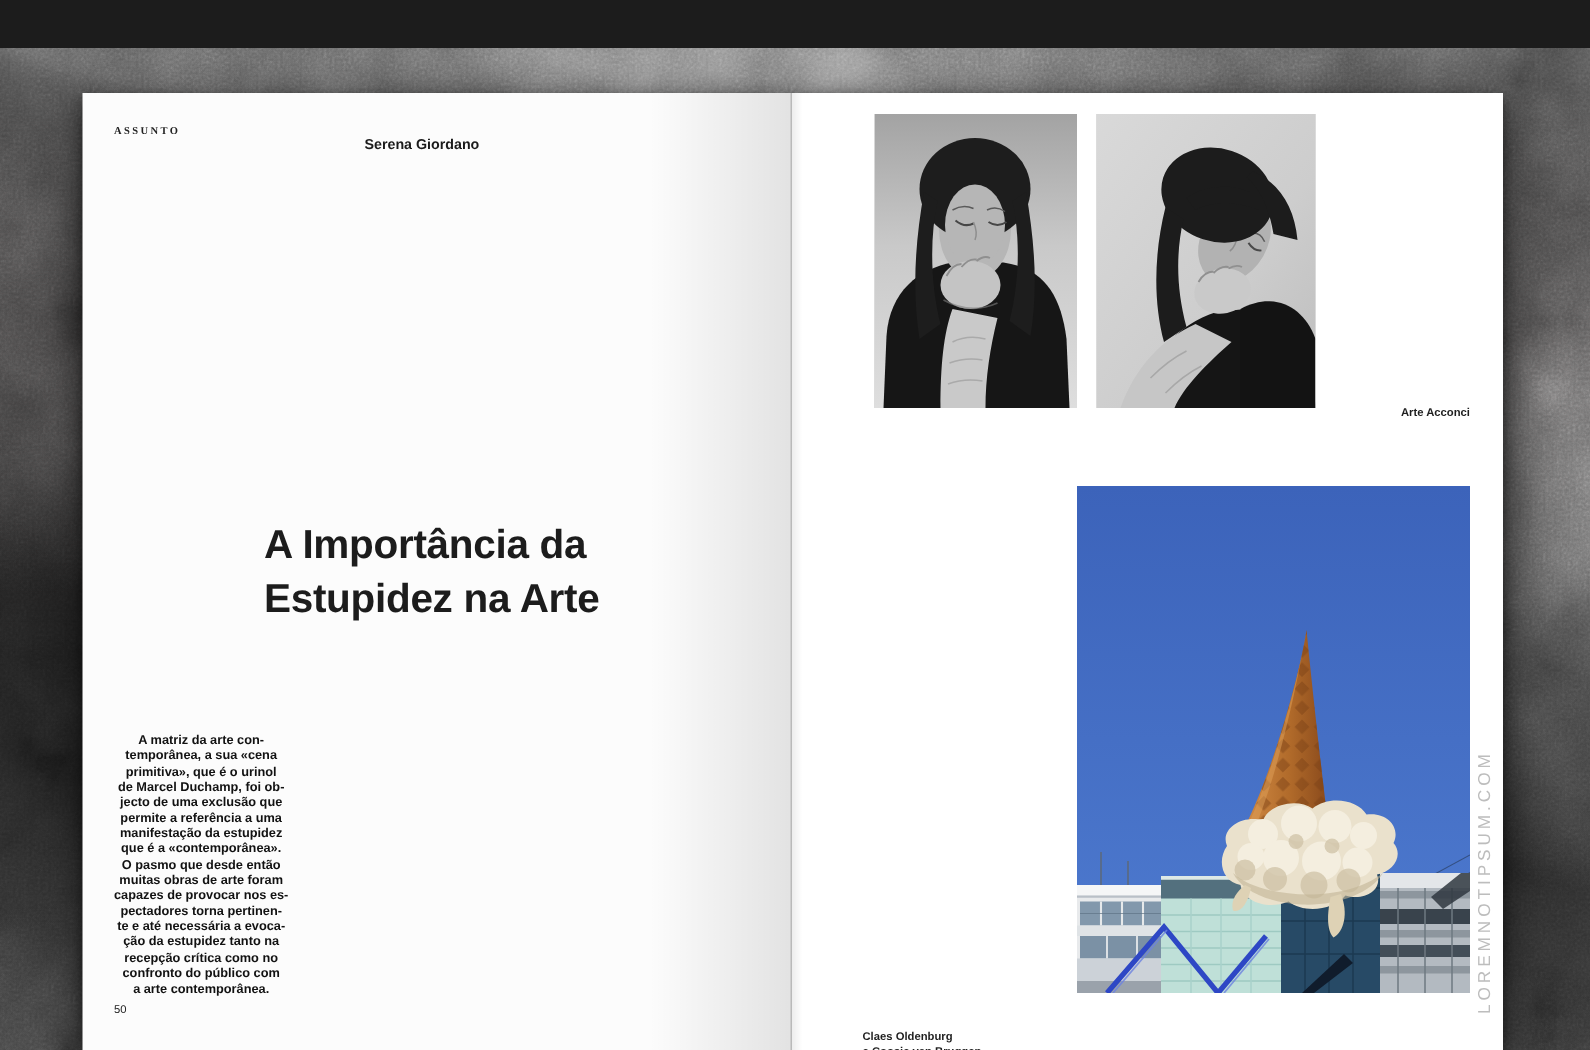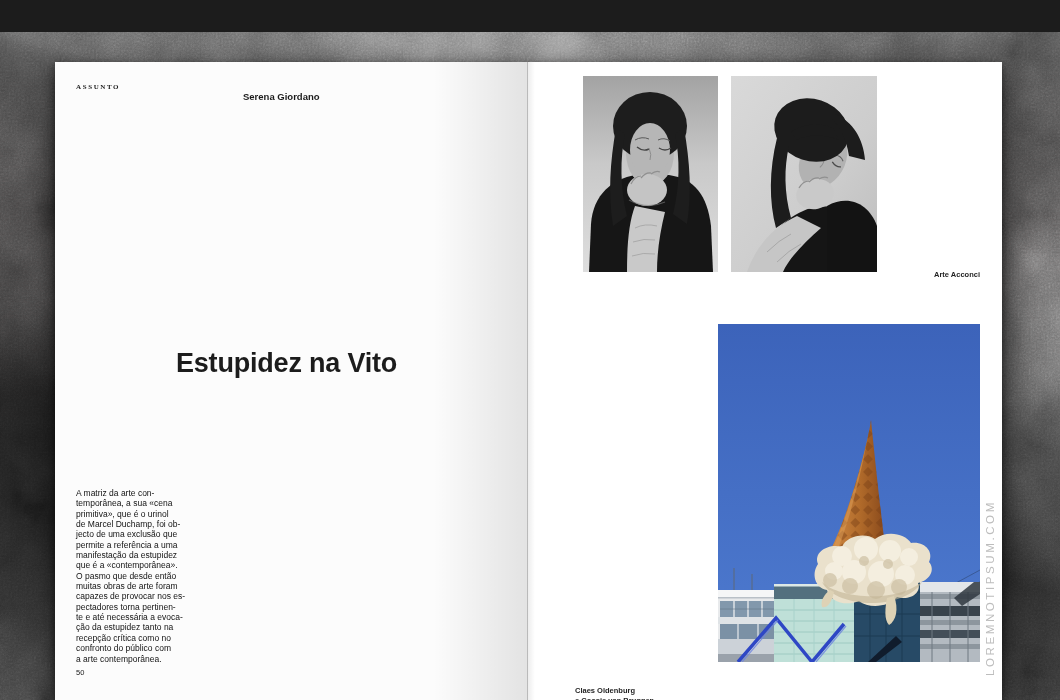--- a/index.html
+++ b/index.html
@@ -30,21 +30,21 @@
   .page.right::before{content:"";position:absolute;top:0;left:0;width:7px;height:100%;
     background:linear-gradient(to right,rgba(0,0,0,.07),rgba(0,0,0,0));}
   .seam{position:absolute;left:472px;top:0;width:1px;height:640px;background:rgba(0,0,0,.18);z-index:3;}
 
   .kicker{position:absolute;left:21px;top:21px;font-family:"Liberation Serif",serif;
     font-size:7px;font-weight:700;letter-spacing:1.6px;color:#222;}
   .author{position:absolute;left:188px;top:29px;font-size:9.5px;font-weight:700;color:#1b1b1b;}
   .title{position:absolute;left:121px;top:283px;font-size:27px;line-height:36px;
     font-weight:700;color:#1c1c1c;letter-spacing:-.2px;white-space:nowrap;}
   .bodytext{position:absolute;left:21px;top:426px;font-size:8.5px;line-height:10.35px;
-    font-weight:400;color:#121212;}
+    font-weight:700;color:#121212;text-align:center;}
   .bodytext div{white-space:nowrap;}
   .pagenum{position:absolute;left:21px;top:606px;font-size:7.5px;font-weight:400;color:#222;}
 
   .photo{position:absolute;overflow:hidden;background:#bbb;}
   .photo svg{display:block;width:100%;height:100%;}
   .photo-v1{left:55px;top:14px;width:135px;height:196px;}
   .photo-v2{left:203px;top:14px;width:146px;height:196px;}
   .photo-ice{left:190px;top:262px;width:262px;height:338px;}
 
   .cap-right{position:absolute;right:22px;top:208px;font-size:7.5px;font-weight:700;color:#1f1f1f;text-align:right;}
@@ -77,21 +77,22 @@
     <rect class="patch" width="1060" height="700" filter="url(#patchNoise)"></rect>
     <rect class="fine" width="1060" height="700" filter="url(#fineNoise)"></rect>
   </svg>
 
   <div class="spread">
 
     <div class="page left">
       <div class="kicker">ASSUNTO</div>
       <div class="author">Serena Giordano</div>
       <div class="title">
-        <div>Estupidez na Vito</div>
+        <div>A Importância da</div>
+        <div>Estupidez na Arte</div>
       </div>
       <div class="bodytext">
         <div>A matriz da arte con-</div>
         <div>temporânea, a sua «cena</div>
         <div>primitiva», que é o urinol</div>
         <div>de Marcel Duchamp, foi ob-</div>
         <div>jecto de uma exclusão que</div>
         <div>permite a referência a uma</div>
         <div>manifestação da estupidez</div>
         <div>que é a «contemporânea».</div>

